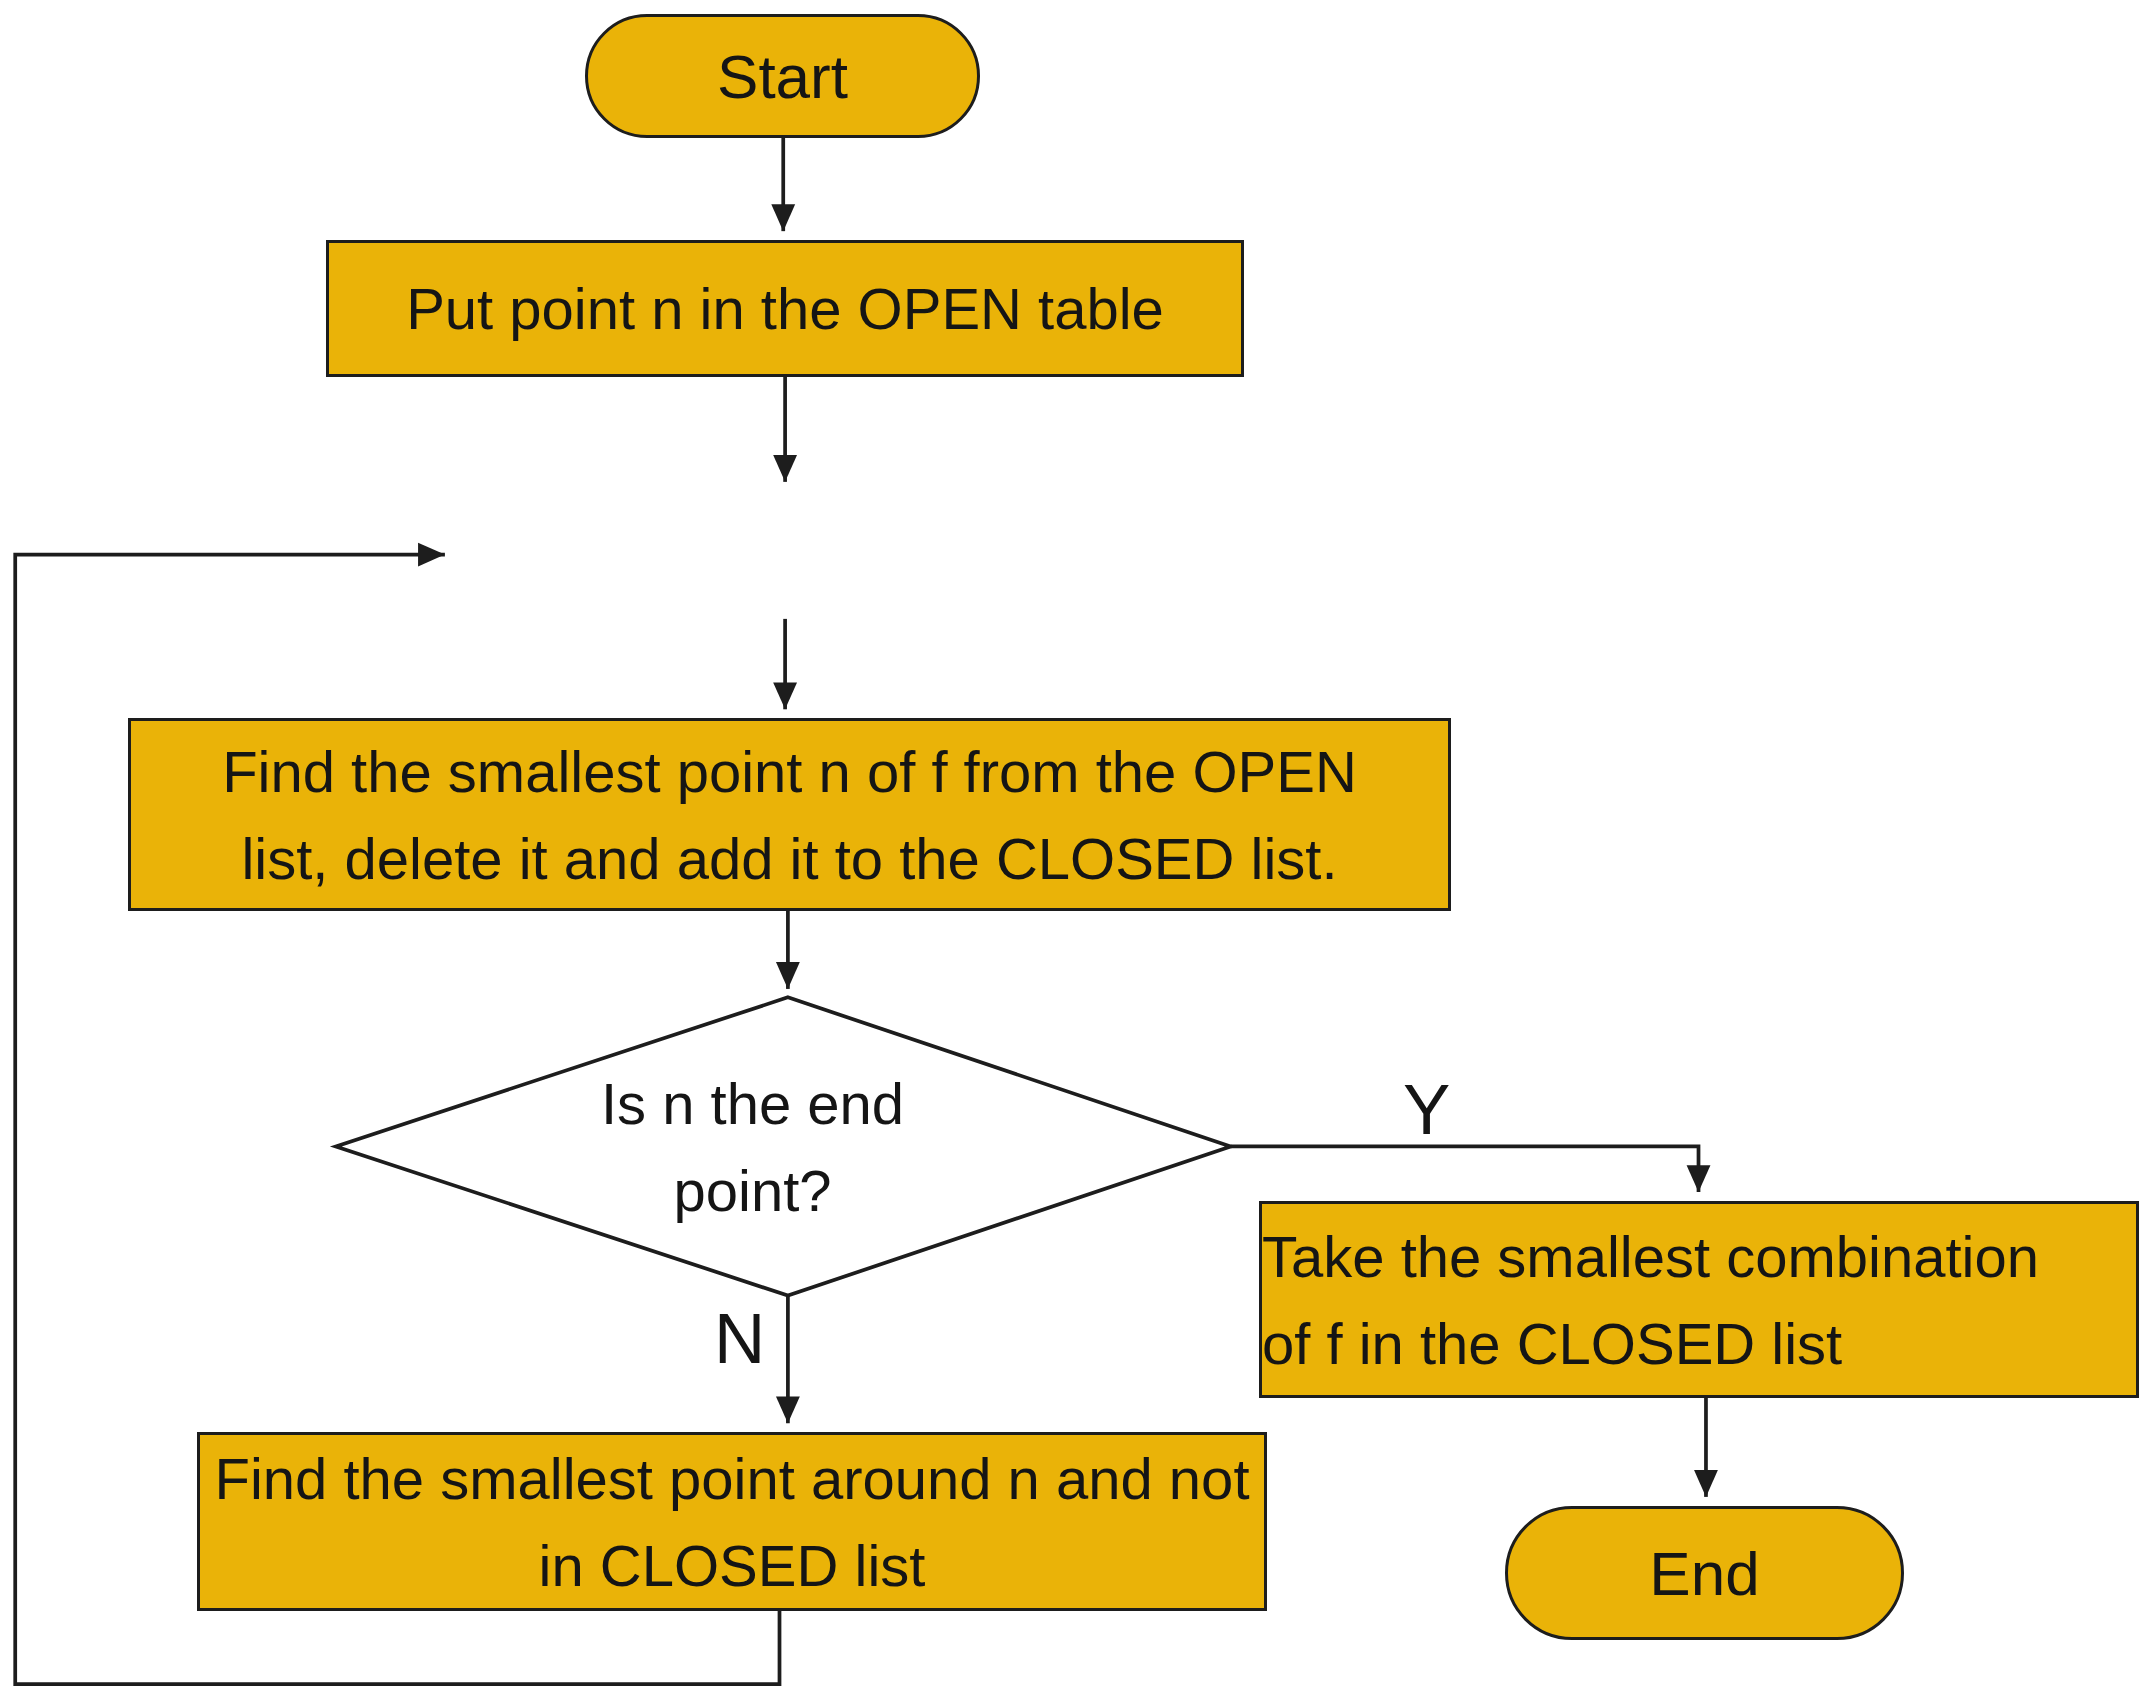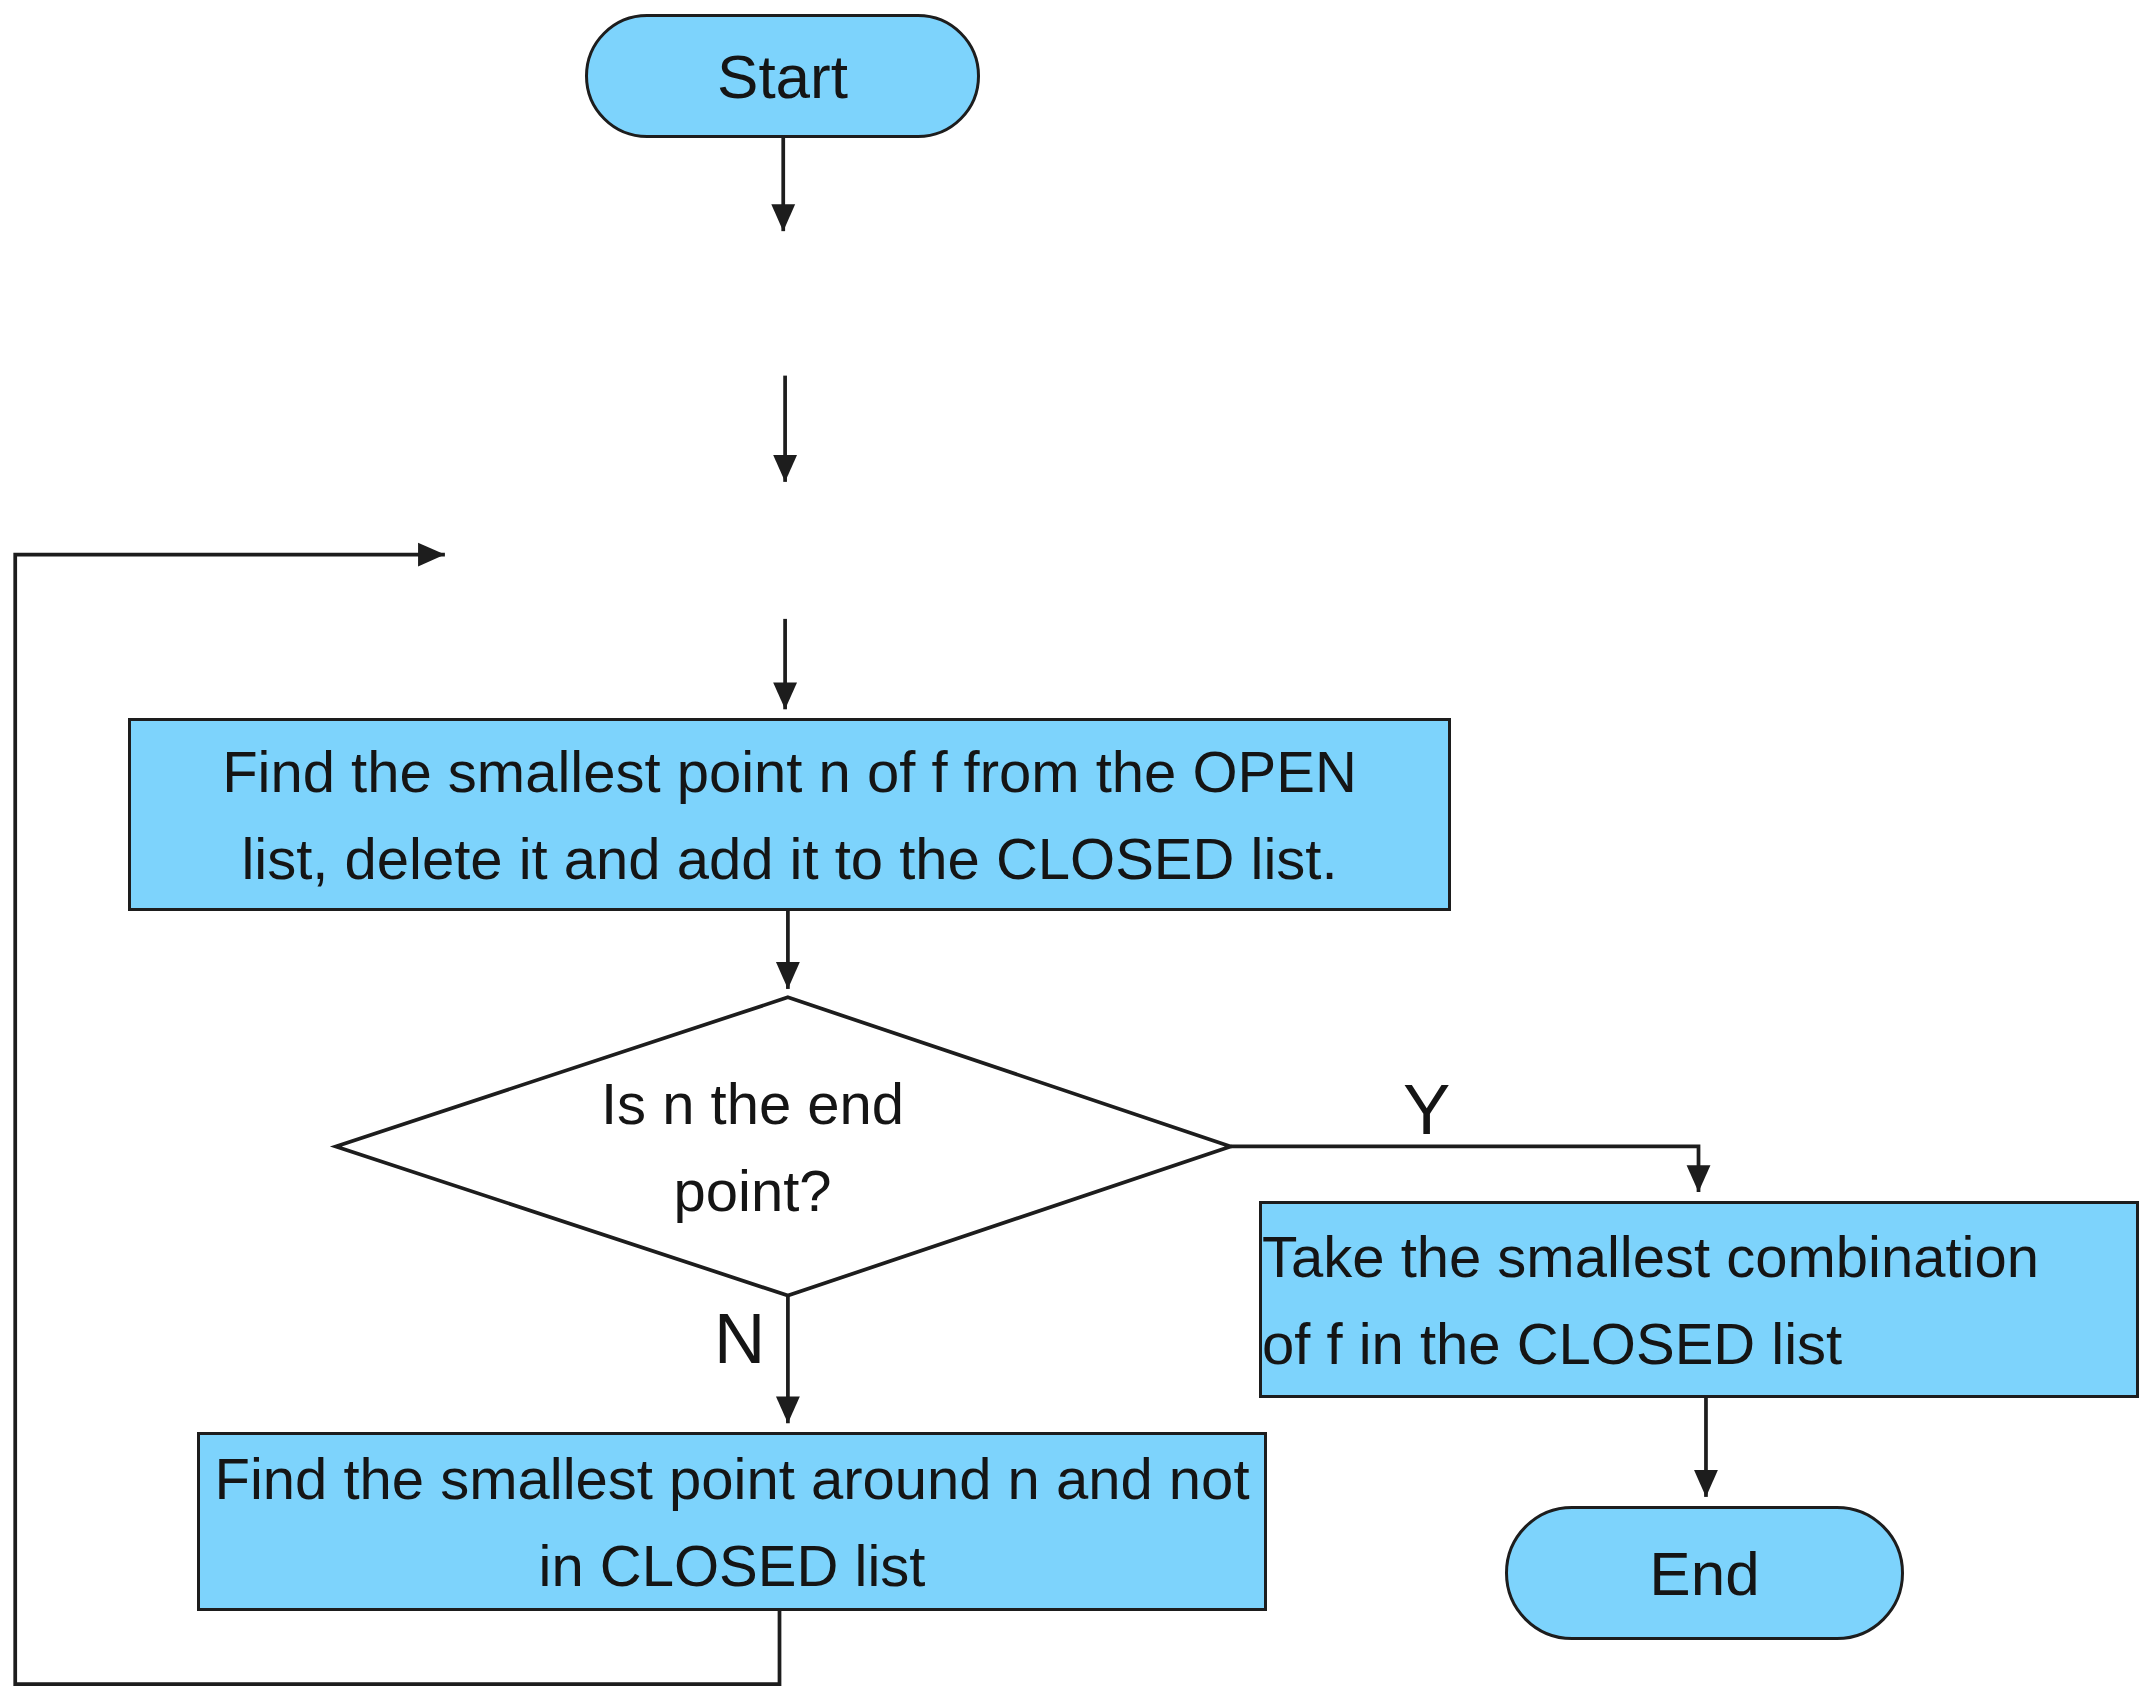--- a/index.html
+++ b/index.html
@@ -14,21 +14,21 @@
   }
   svg.connectors {
     position: absolute;
     left: 0; top: 0;
     width: 2149px; height: 1701px;
   }
   .node {
     position: absolute;
     box-sizing: border-box;
     border: 3.7px solid #1d1d1d;
-    background: #7dd3fc;
+    background: #eab308;
     display: flex;
     align-items: center;
     justify-content: center;
     text-align: center;
     white-space: pre-line;
     font-size: 58px;
     line-height: 1.5;
   }
   .terminator {
     border-radius: 67px;
@@ -82,20 +82,23 @@
 
     <polyline points="845,1390 845,1527" fill="none" stroke="#1d1d1d" stroke-width="4" marker-end="url(#arrow)"></polyline>
 
     <polyline points="836,1727 836,1807 16,1807 16,595 477,595" fill="none" stroke="#1d1d1d" stroke-width="4" marker-end="url(#arrow)"></polyline>
   </svg>
 
   <div class="node terminator" style="left:585px; top:14px; width:395px; height:124px;">
     <span>Start</span>
   </div>
 
+  <div class="node" style="left:326px; top:240px; width:918px; height:137px;">
+    <span>Put point n in the OPEN table</span>
+  </div>
 
 
   <div class="node" style="left:128px; top:718px; width:1323px; height:193px;">
     <span>Find the smallest point n of f from the OPEN
 list, delete it and add it to the CLOSED list.</span>
   </div>
 
   <div class="decision-label" style="left:601px; top:1021px; width:373px; height:252px;">
     <span>Is n the end
 point?</span>

